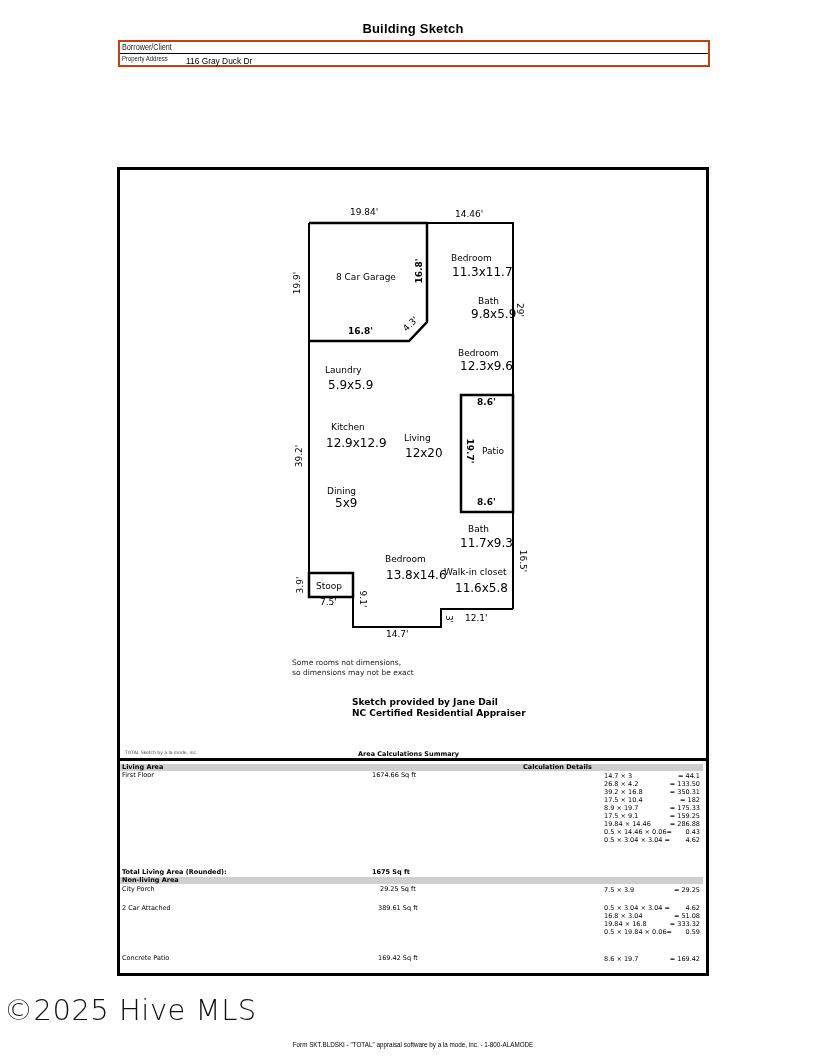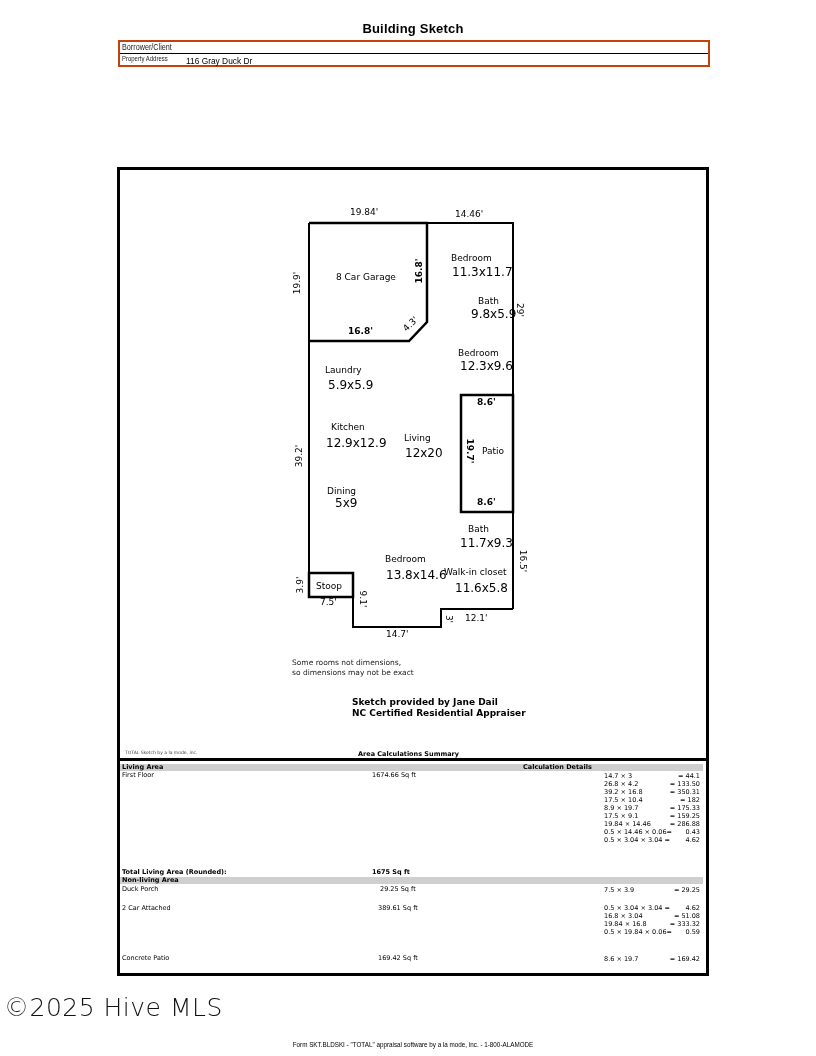--- a/index.html
+++ b/index.html
@@ -22,21 +22,21 @@
   .credit { position:absolute; left:352px; top:697px; font-family:"DejaVu Sans", sans-serif; font-weight:bold; font-size:9px; line-height:11px; }
   .tiny { position:absolute; font-family:"DejaVu Sans", sans-serif; font-size:4.5px; color:#444; }
   .summ-title { position:absolute; left:358px; top:750px; font-family:"DejaVu Sans", sans-serif; font-size:6.5px; font-weight:bold; }
   .sep { position:absolute; left:117px; top:758px; width:592px; height:3px; background:#000; }
   .band { position:absolute; left:120px; width:583px; height:7px; background:#cfcfcf; }
   .c { position:absolute; font-family:"DejaVu Sans", sans-serif; font-size:6.5px; white-space:nowrap; line-height:8px; }
   .calc { position:absolute; left:604px; font-family:"DejaVu Sans", sans-serif; font-size:6.5px; line-height:8px; }
   .calc .ln { position:relative; height:8px; width:96px; }
   .calc .ex { position:absolute; left:0; }
   .calc .eq { position:absolute; right:0; text-align:right; }
-  .hive { position:absolute; left:4px; top:993px; font-family:"DejaVu Sans", sans-serif; font-weight:200; font-size:25px; letter-spacing:0.5px; color:#111; }
+  .hive { position:absolute; left:4px; top:993px; font-family:"DejaVu Sans", sans-serif; font-weight:200; font-size:29px; letter-spacing:0.5px; color:#111; }
   .form { position:absolute; left:0; width:826px; top:1041px; text-align:center; font-size:7px; transform:scaleX(0.9); }
 </style>
 </head>
 <body>
 
 <div class="title">Building Sketch</div>
 
 <div class="hdr">
   <div class="row">
     <span class="lbl big" style="left:2px">Borrower/Client</span>
@@ -165,21 +165,21 @@
       <span class="ex">0.5 × 3.04 × 3.04  =</span>
       <span class="eq">4.62</span>
     </div>
 </div>
 
 <div class="c b" style="left:122px;top:868px">Total Living Area (Rounded):</div>
 <div class="c b" style="left:372px;top:868px">1675 Sq ft</div>
 <div class="band" style="top:877px"></div>
 <div class="c b" style="left:122px;top:876px">Non-living Area</div>
 
-<div class="c" style="left:122px;top:885px">Duck Porch</div>
+<div class="c" style="left:122px;top:885px">City Porch</div>
 <div class="c" style="left:380px;top:885px">29.25 Sq ft</div>
 <div class="calc" style="top:886px">
   <div class="ln">
       <span class="ex">7.5 × 3.9</span>
       <span class="eq">=   29.25</span>
     </div>
 </div>
 
 <div class="c" style="left:122px;top:904px">2 Car Attached</div>
 <div class="c" style="left:378px;top:904px">389.61 Sq ft</div>

